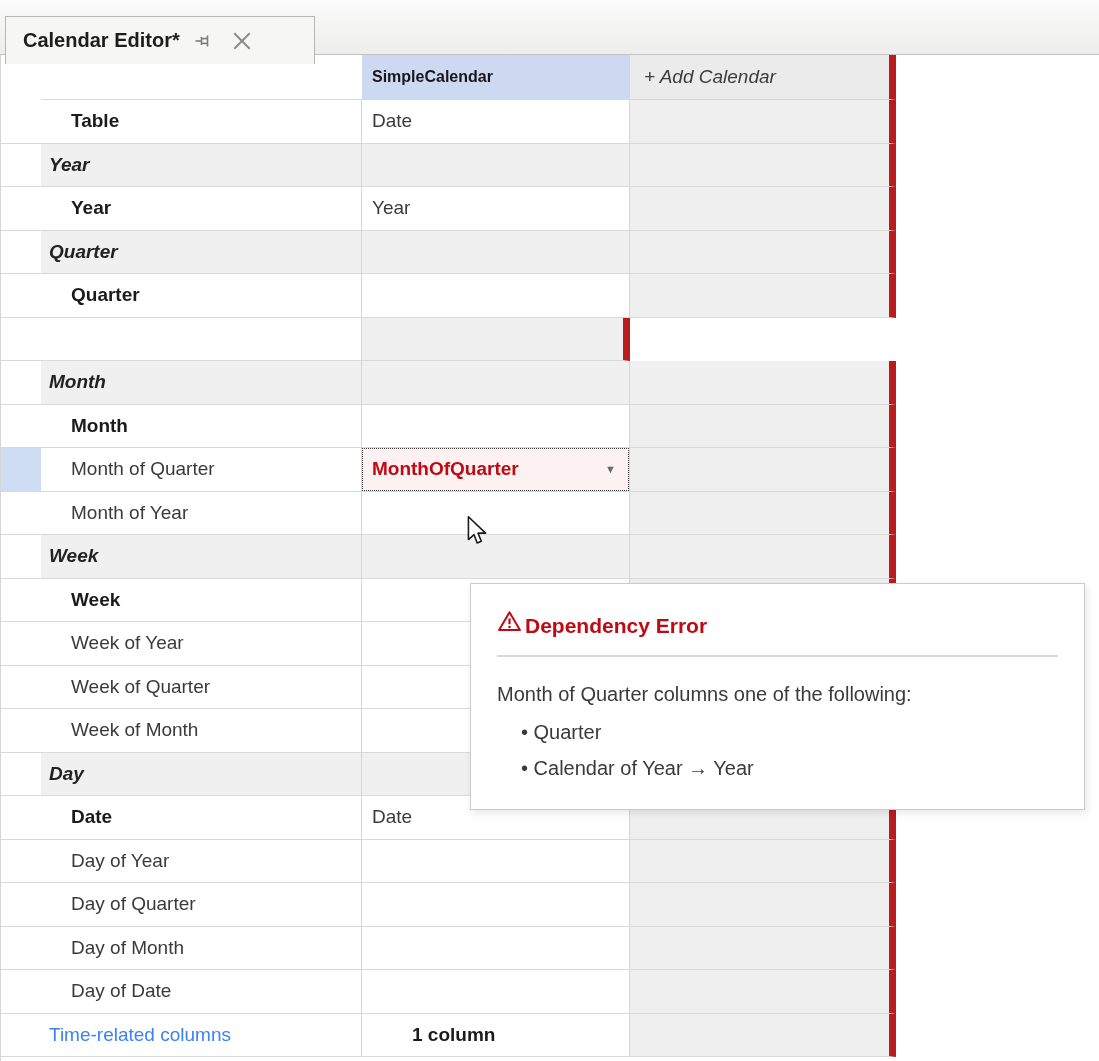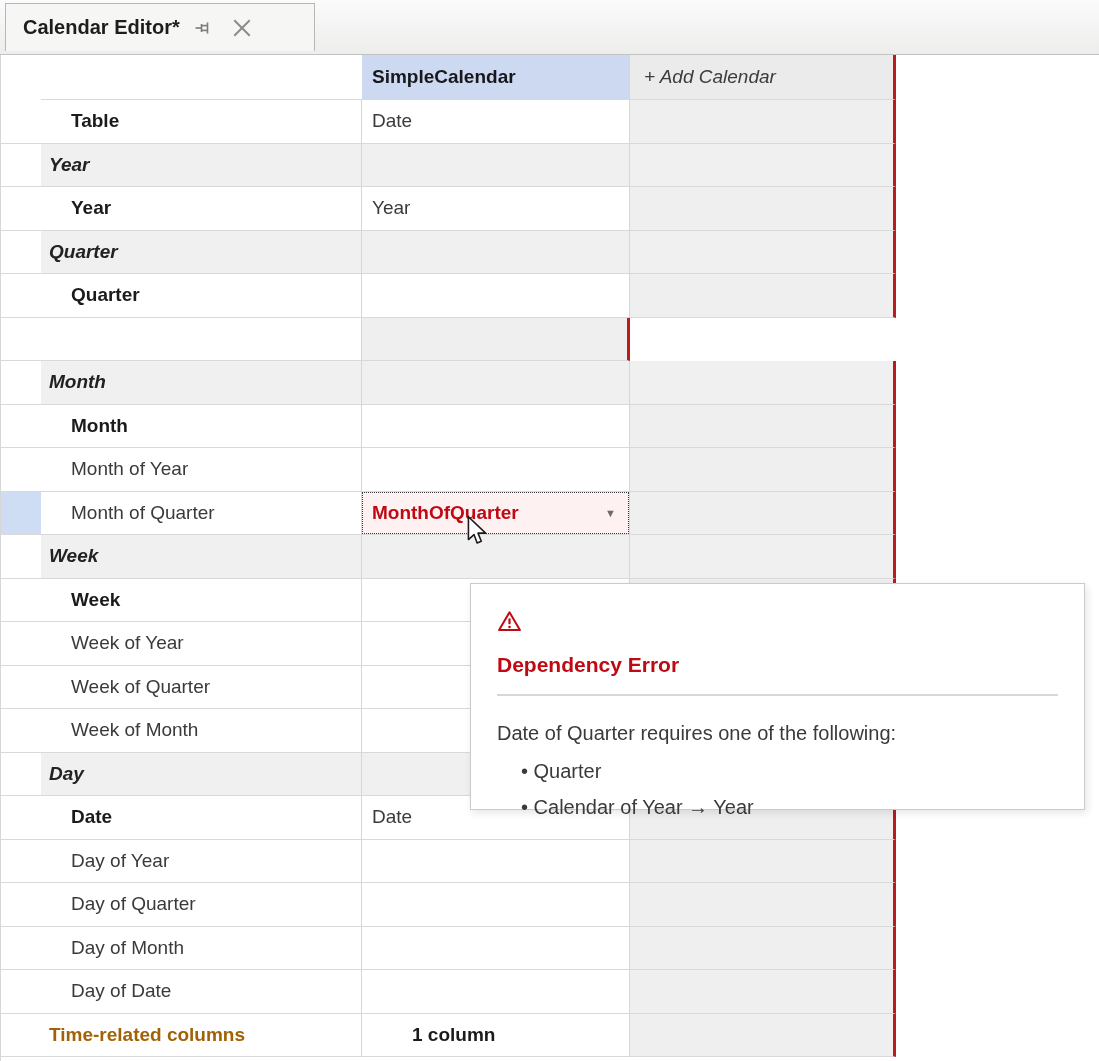--- a/index.html
+++ b/index.html
@@ -4,66 +4,66 @@
 <style>
   * { margin:0; padding:0; box-sizing:border-box; }
   html,body { width:1099px; height:1061px; background:#ffffff; overflow:hidden;
               font-family:"Liberation Sans","DejaVu Sans",sans-serif; }
   .app { position:relative; width:1099px; height:1061px; background:#ffffff; }
 
   
   .tabstrip { position:absolute; left:0; top:0; width:1099px; height:55px;
               background:linear-gradient(180deg,#fbfbfb 0%,#ededec 100%);
               border-bottom:1px solid #c2c2c2; }
-  .tab { position:absolute; left:5px; top:3px; width:310px; height:48px;
+  .tab { position:absolute; left:5px; top:16px; width:310px; height:48px;
          background:#f6f6f5; border:1px solid #b7b7b7; border-bottom:none;
          display:flex; align-items:center; padding:0 16px 0 17px; gap:13px; }
   .tab-title { font-size:20px; font-weight:bold; color:#1d1d1d; white-space:nowrap; }
   .tab-icon { display:flex; align-items:center; justify-content:center; width:24px; height:24px; cursor:pointer; }
 
   
   .grid { position:absolute; left:0; top:55px; width:896px; border-left:1px solid #d6d6d6; }
   .grid-row { display:grid; grid-template-columns:40px 321px 268px 266px; height:43.5px; }
   .grid-row.header { height:45px; }
   .cell { display:flex; align-items:center; border-bottom:1px solid #d9d9d9; overflow:hidden; }
   .c1, .c2 { border-right:1px solid #d6d6d6; }
-  .c3 { border-right:3px solid #b91c1c; background:#efefef; }
+  .c3 { border-right:7px solid #b91c1c; background:#efefef; }
   .cell .label, .cell .value { font-size:19px; color:#3a3a3a; white-space:nowrap; }
 
   
   .header .c2 { background:#ccd9f0; padding-left:10px; }
-  .header .c2 span { font-size:19px; font-weight:bold; color:#17171c; }
+  .header .c2 span { font-size:16px; font-weight:bold; color:#17171c; }
   .header .c3 { background:#ebebeb; padding-left:14px; cursor:pointer; }
   .header .c3 span { font-size:19px; font-style:italic; color:#3c3c3c; }
 
   
   .grid-row.section .c1, .grid-row.section .c2, .grid-row.section .c3 { background:#f0f0f0; }
   .grid-row.section .label { font-weight:bold; font-style:italic; color:#222222; padding-left:8px; }
   .grid-row.bold .label { font-weight:bold; color:#1b1b1b; padding-left:30px; }
   .grid-row.normal .label { padding-left:30px; }
-  .grid-row.footer .label { font-weight:bold; color:#a16207; padding-left:8px; }
+  .grid-row.footer .label { font-weight:normal; color:#3b82f6; padding-left:8px; }
   .grid-row .c2 { padding-left:10px; }
   .grid-row .value.bold { font-weight:bold; color:#1b1b1b;margin-left:40px; }
   .grid-row.selected .c0 { background:#cfddf4; }
 
   
   .grid-row.selected .c2 { padding:0; }
   .error-dropdown { width:100%; height:100%; background:#fdf1f1; border:1px dotted #3a3a3a;
                     display:flex; align-items:center; justify-content:space-between;
                     padding:0 12px 0 9px; cursor:pointer; }
   .error-dropdown .dd-text { font-size:19px; font-weight:bold; color:#bf0a14; }
   .error-dropdown .caret { font-size:11px; color:#6b6b6b; }
 
   .partial-row { width:896px; height:5px; background:#ffffff; border-left:0; }
 
   
   .tooltip { position:absolute; left:470px; top:583px; width:615px; height:227px;
              background:#ffffff; border:1px solid #cbcbcb;
              box-shadow:2px 3px 8px rgba(0,0,0,0.10); padding:25px 26px 0 26px; z-index:20; }
-  .tt-title-row { display:flex; align-items:flex-start; gap:15px;flex-direction:column; }
+  .tt-title-row { display:flex; align-items:flex-end; gap:3px; }
   .tt-title { font-size:21px; font-weight:bold; color:#bf0a14; }
   .tt-divider { height:2px; background:#d8d8d8; margin-top:17px; }
   .tt-message { font-size:20px; color:#3a3a3a; margin-top:26px; }
   .tt-options { margin-top:8px; padding-left:24px; }
   .tt-option { font-size:20px; color:#3a3a3a; line-height:36px; }
   .tt-option::before { content:"• "; }
 
   
   .cursor { position:absolute; left:466px; top:516px; z-index:30; }
 </style>
@@ -163,39 +163,39 @@
           <div class="cell c3"></div>
         </div>
         <div class="grid-row bold">
           <div class="cell c0"></div>
           <div class="cell c1">
             <span class="label">Month</span>
           </div>
           <div class="cell c2"></div>
           <div class="cell c3"></div>
         </div>
-        <div class="grid-row normal">
-          <div class="cell c0"></div>
-          <div class="cell c1">
-            <span class="label">Month of Year</span>
-          </div>
-          <div class="cell c2"></div>
-          <div class="cell c3"></div>
-        </div>
         <div class="grid-row normal selected">
           <div class="cell c0"></div>
           <div class="cell c1">
             <span class="label">Month of Quarter</span>
           </div>
           <div class="cell c2">
             <div class="error-dropdown">
               <span class="dd-text">MonthOfQuarter</span>
               <span class="caret">▼</span>
             </div>
           </div>
+          <div class="cell c3"></div>
+        </div>
+        <div class="grid-row normal">
+          <div class="cell c0"></div>
+          <div class="cell c1">
+            <span class="label">Month of Year</span>
+          </div>
+          <div class="cell c2"></div>
           <div class="cell c3"></div>
         </div>
         <div class="grid-row section">
           <div class="cell c0"></div>
           <div class="cell c1">
             <span class="label">Week</span>
           </div>
           <div class="cell c2"></div>
           <div class="cell c3"></div>
         </div>
@@ -300,21 +300,21 @@
       <span>
         <svg width="25" height="25" viewBox="0 0 24 24" fill="none">
           <path d="M12 3.2 L22 20.2 H2 Z" stroke="#bf0a14" stroke-width="1.9" stroke-linejoin="round"></path>
           <path d="M12 9 V14.6" stroke="#bf0a14" stroke-width="2.1"></path>
           <circle cx="12" cy="17.3" r="1.25" fill="#bf0a14"></circle>
         </svg>
       </span>
       <span class="tt-title">Dependency Error</span>
     </div>
     <div class="tt-divider"></div>
-    <div class="tt-message">Date of Quarter requires one of the following:</div>
+    <div class="tt-message">Month of Quarter columns one of the following:</div>
     <div class="tt-options">
       <div class="tt-option">Quarter</div>
       <div class="tt-option">Calendar of Year → Year</div>
     </div>
   </div>
 
   <svg class="cursor" width="22" height="30" viewBox="0 0 14 21">
     <path d="M1 0.5 L1 16.5 L4.9 13 L7.1 18.9 L10 17.7 L7.7 12 L13 12 Z" fill="#ffffff" stroke="#1a1a1a" stroke-width="1.1" stroke-linejoin="round"></path>
   </svg>
 

